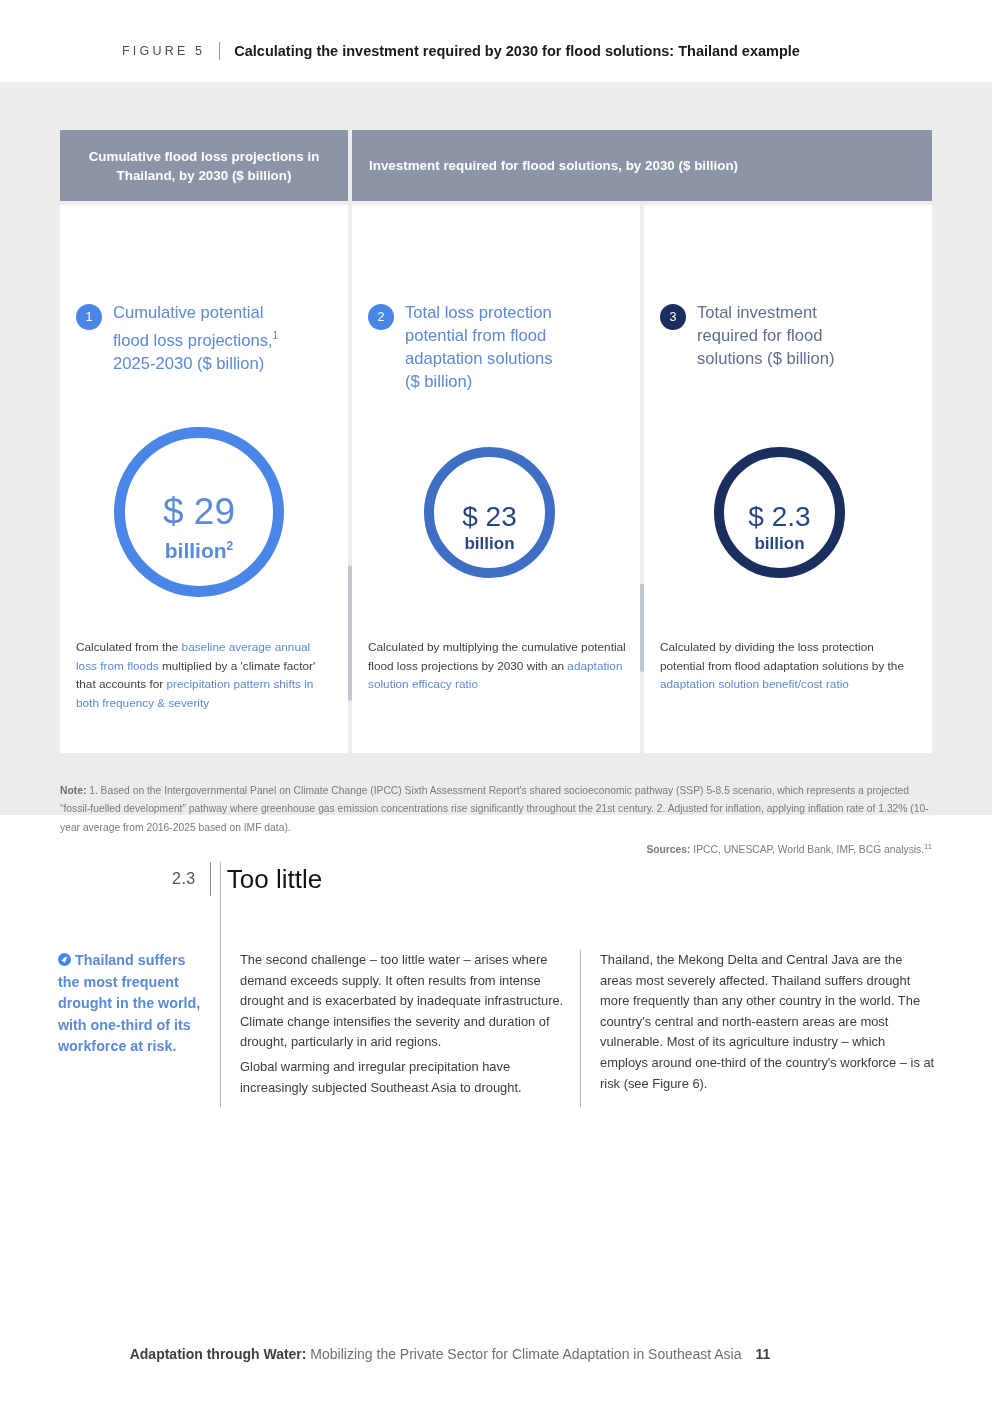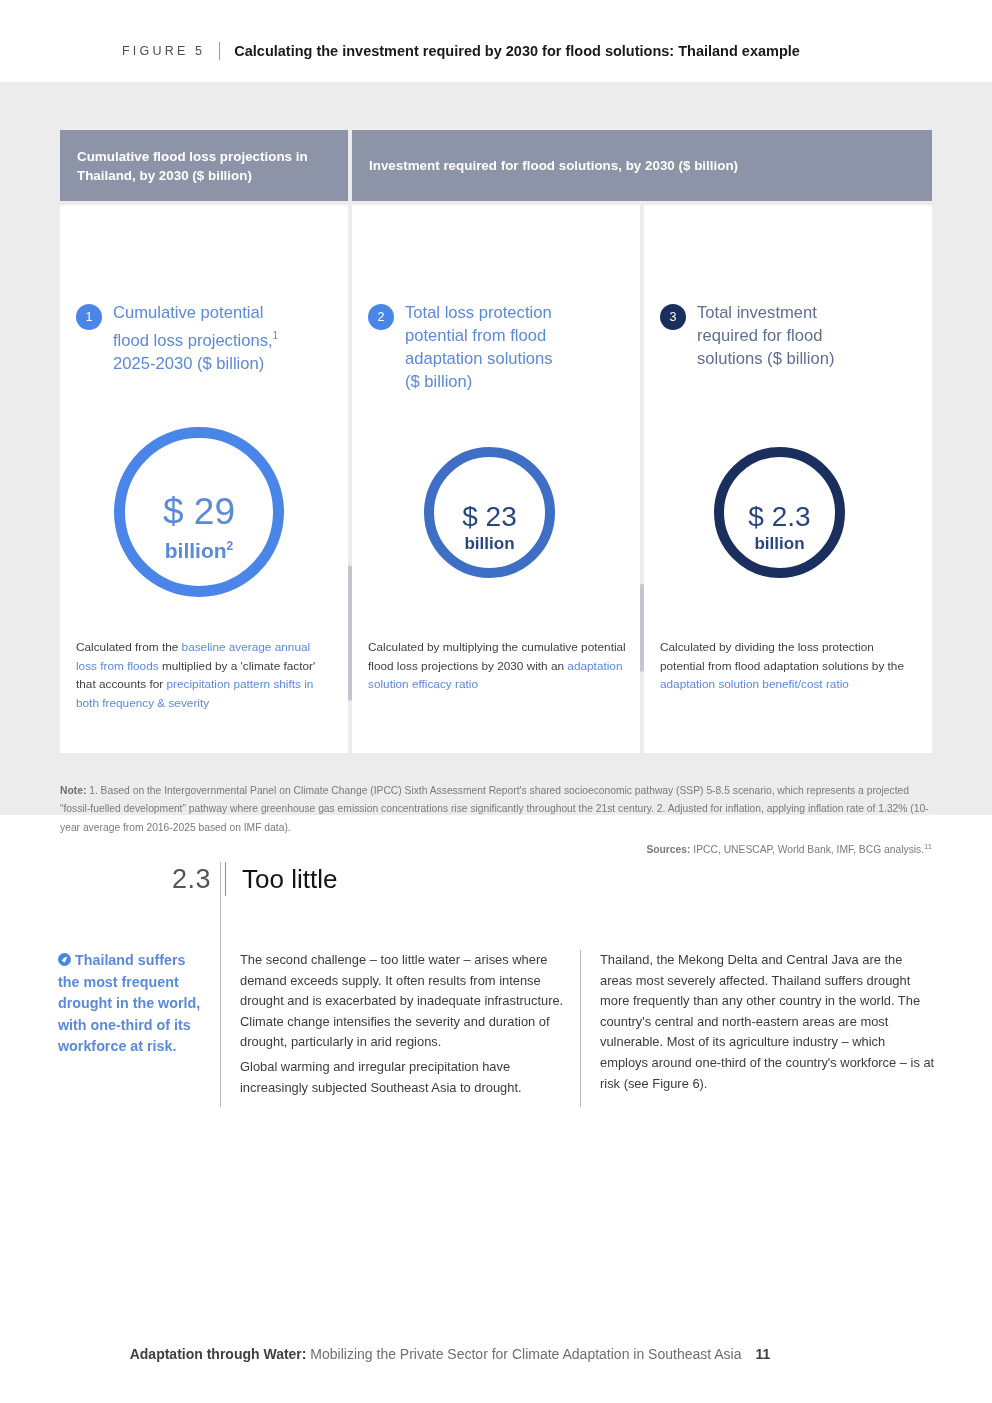--- a/index.html
+++ b/index.html
@@ -32,21 +32,21 @@
   }
 
   
   .fig-panel {
     position: absolute; left: 0; top: 82px; width: 992px; height: 733px;
     background: #ececec;
   }
 
   .band-row {
     position: absolute; left: 60px; top: 48px; width: 872px; height: 71px;
-    display: flex; gap: 4px;
+    display: flex; gap: 4px; text-align: center;
   }
   .band {
     background: #8d94a8; color: #ffffff;
     display: flex; align-items: center;
     padding: 0 17px;
     font-size: 13.4px; line-height: 19px; font-weight: bold;
   }
   .band-left { width: 288px; }
   .band-right { flex: 1; }
 
@@ -132,21 +132,21 @@
     font-size: 10.3px; line-height: 18px; color: #7a7a7a; text-align: right;
   }
   .sources sup { font-size: 7.6px; vertical-align: super; }
 
   
   .section-head {
     position: absolute; left: 172px; top: 862px;
     display: flex; align-items: stretch;
   }
   .section-num {
-    font-size: 27px; color: #555555; line-height: 34px;
+    font-size: 16px; color: #555555; line-height: 34px;
     padding-right: 14px; letter-spacing: 0.5px;
   }
   .section-rule { width: 1px; background: #8c8c8c; margin-right: 16px; }
   .section-title { font-size: 26px; color: #141414; line-height: 34px; }
 
   
   .pull-quote {
     position: absolute; left: 58px; top: 950px; width: 150px;
     font-size: 14.3px; line-height: 21.5px; color: #5b8ad6; font-weight: bold;
   }

